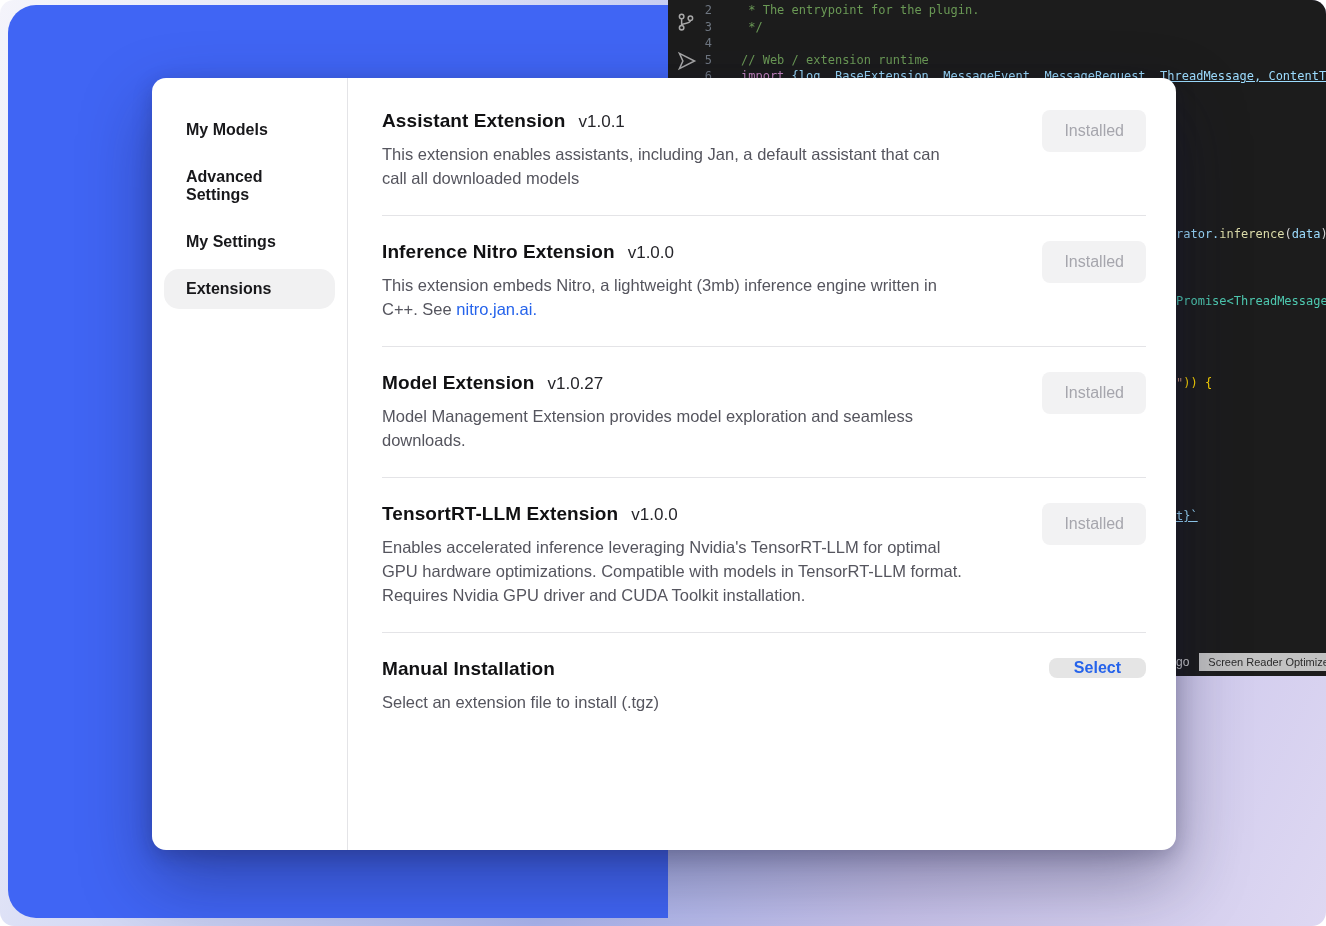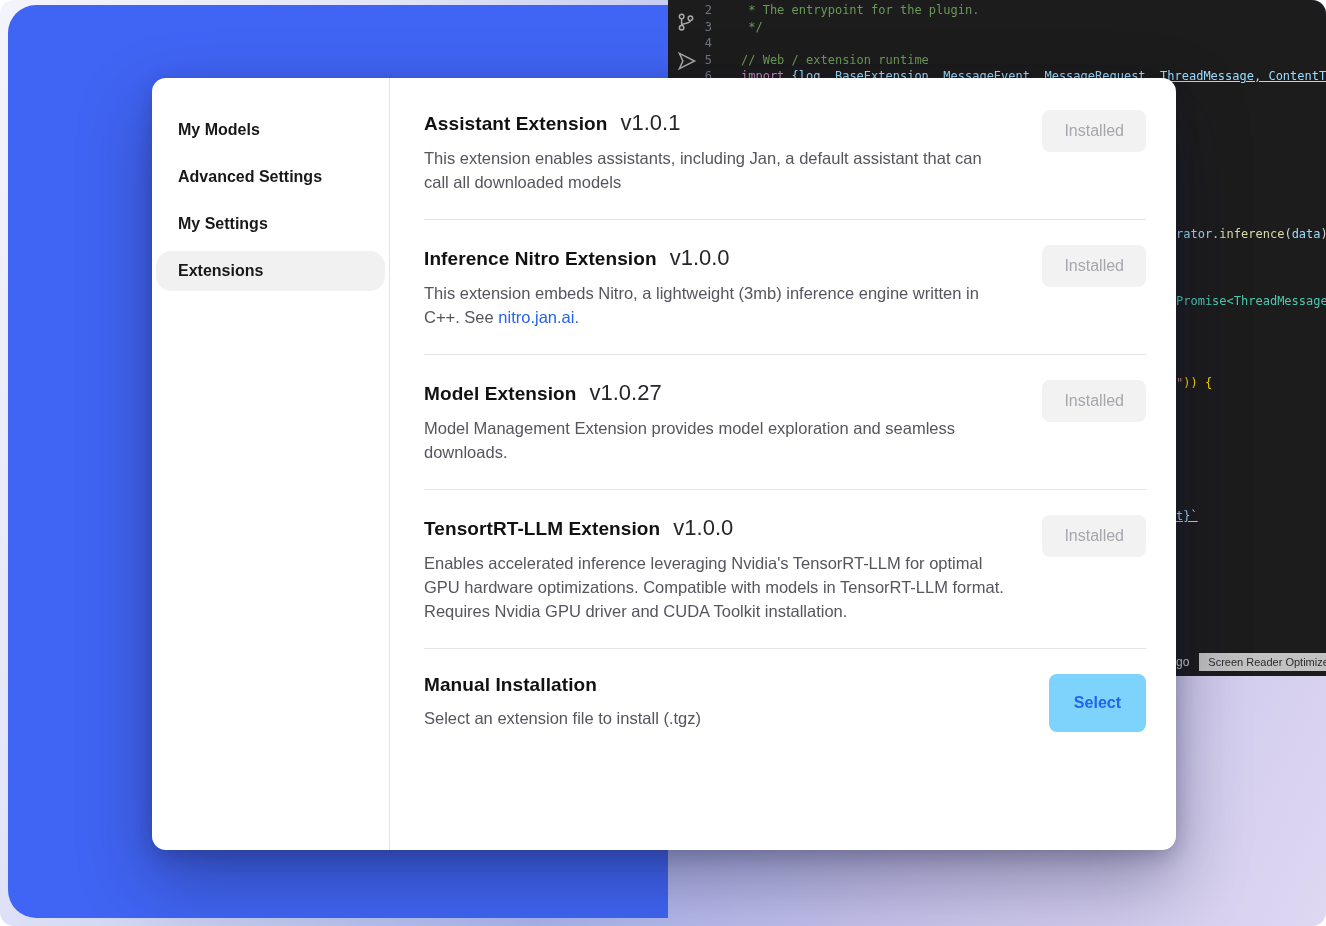--- a/index.html
+++ b/index.html
@@ -40,41 +40,41 @@
   .frag { position:absolute; left:508px; white-space:nowrap; line-height:16.5px; }
   .status-row { position:absolute; top:653px; left:508px; display:flex; align-items:center; gap:10px; font-family:"Liberation Sans", sans-serif; font-size:12px; color:#cfcfcf; }
   .status-badge { background:#c2c2c2; color:#2b2b2b; font-size:11px; padding:3px 9px; white-space:nowrap; }
 
   
   .modal {
     position:absolute; left:152px; top:78px; width:1024px; height:772px;
     background:#ffffff; border-radius:14px; overflow:hidden; display:flex;
     box-shadow:0 30px 70px rgba(20,20,55,.38), 0 6px 20px rgba(20,20,55,.22);
   }
-  .sidebar { width:238px; flex:none; border-right:1px solid #e4e4e7; padding:32px 4px; }
+  .sidebar { width:196px; flex:none; border-right:1px solid #e4e4e7; padding:32px 12px; }
   .side-item {
     padding:11px 22px; margin-bottom:7px; border-radius:10px;
     font-size:16px; font-weight:700; color:#18181b; cursor:pointer;
   }
   .side-item.active { background:#f1f1f2;border-radius:15px; }
 
   .content { flex:1; padding:32px 30px 24px 34px; overflow:hidden; }
   .ext-row { display:flex; justify-content:space-between; align-items:flex-start; padding:25px 0; border-bottom:1px solid #e4e4e7;gap:32px; }
   .ext-row.first { padding-top:0; }
   .ext-row.last { border-bottom:none; padding-bottom:0; }
   .ext-info { max-width:580px; }
   .ext-title-line { display:flex; align-items:baseline; gap:13px; }
   .ext-name { font-size:19px; font-weight:700; color:#111113; letter-spacing:.1px; }
-  .ext-version { font-size:22px; color:#26262b; }
+  .ext-version { font-size:17px; color:#26262b; }
   .ext-desc { margin-top:10px; font-size:16.5px; line-height:24px; color:#55555e; }
   .ext-link { color:var(--link-blue,#2563eb); text-decoration:none; cursor:pointer; }
 
   .btn { border:none; border-radius:8px; font-family:"Liberation Sans", sans-serif; font-size:16px; line-height:20px; flex:none; }
   .btn.installed { background:#f2f2f3; color:#a6a6ad; padding:11px 22px; }
-  .btn.select { background:#7dd3fc; color:var(--link-blue,#2563eb); font-weight:700; padding:19px 25px; cursor:pointer; }
+  .btn.select { background:#e5e5e5; color:var(--link-blue,#2563eb); font-weight:700; padding:0 25px; cursor:pointer; }
 </style>
 </head>
 <body>
 
 <div class="stage">
 
   <div class="blue-panel"></div>
 
   <div class="editor">
     <div class="activity-icons">

